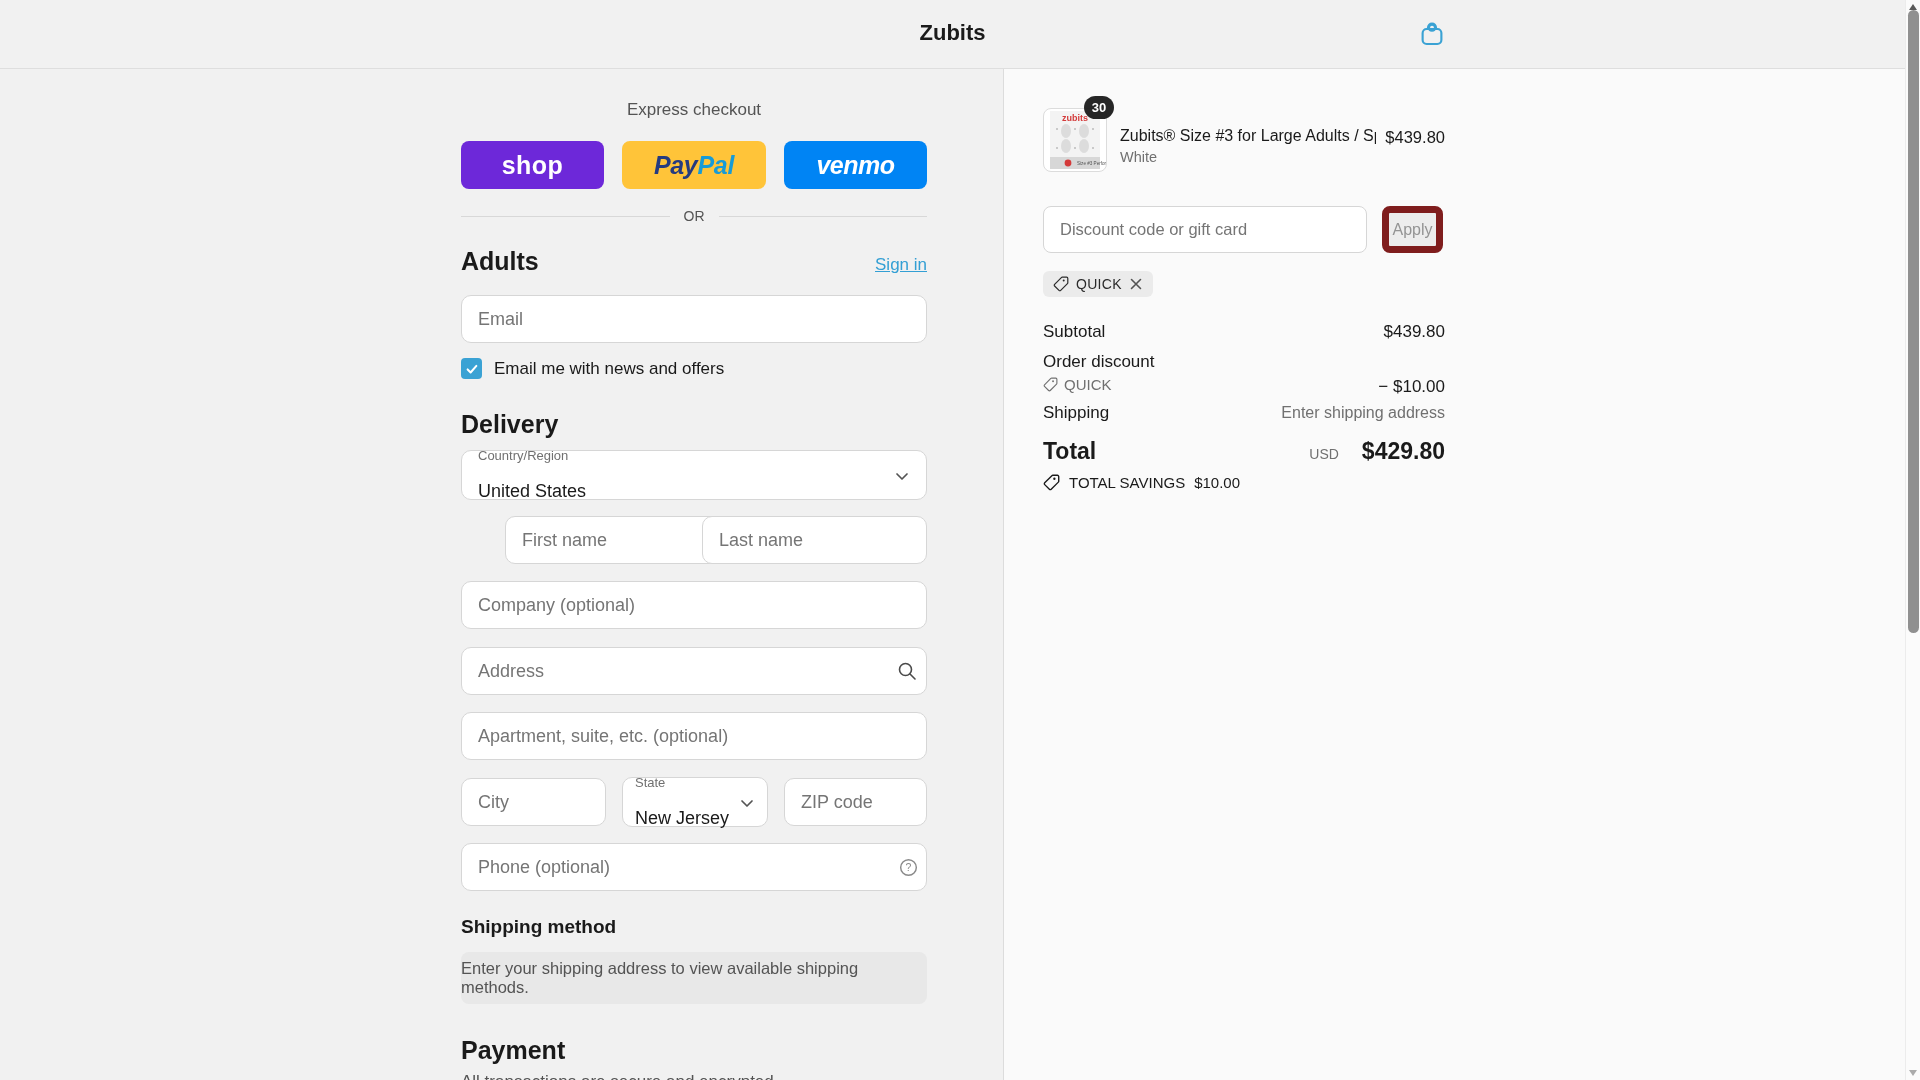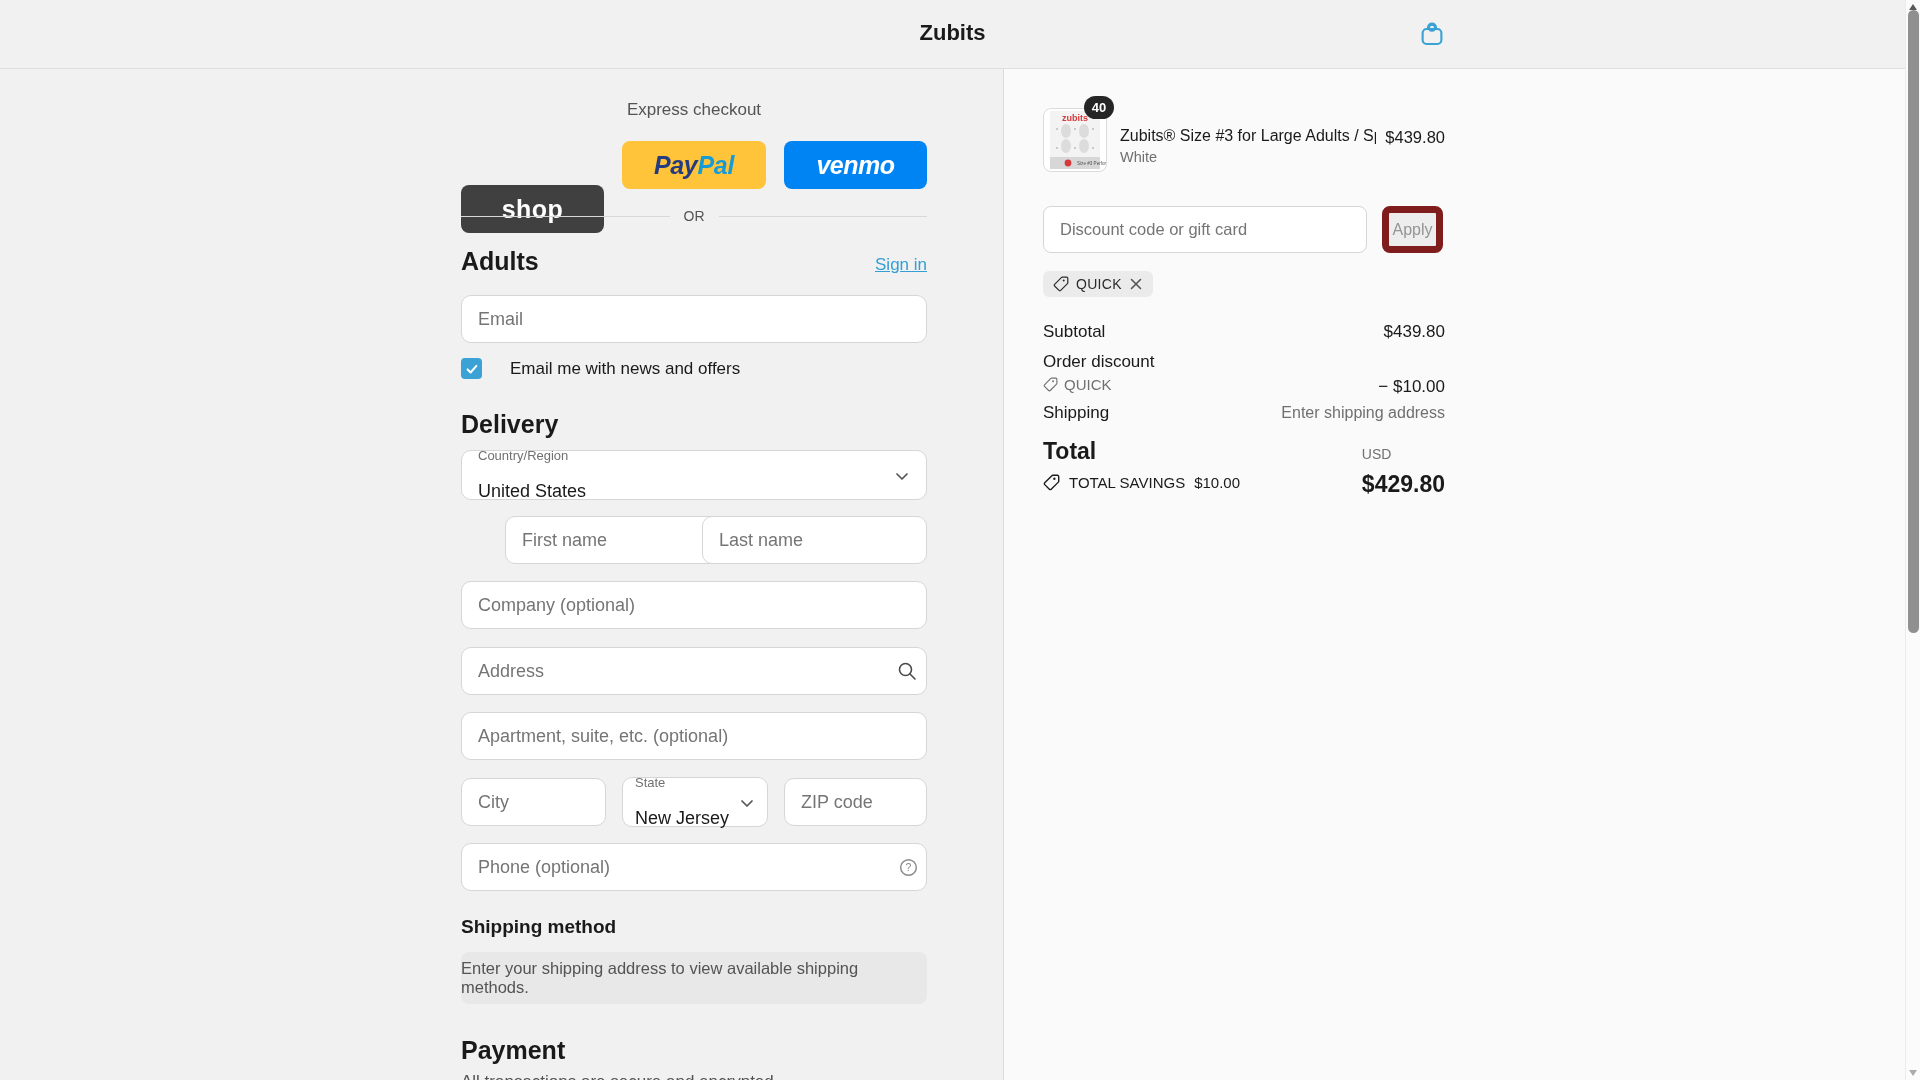--- a/index.html
+++ b/index.html
@@ -20,21 +20,21 @@
   
   .store-title { left:0; top:20px; width:1905px; text-align:center;
     font-size:22px; font-weight:700; color:#1a1a1a; z-index:4; }
   .cart-btn { left:1417px; top:19px; width:30px; height:30px; z-index:4; cursor:pointer; }
 
   
   .express-title { left:461px; top:100px; width:466px; text-align:center;
     font-size:17px; color:#545454; }
   .xbtn { top:141px; width:143px; height:48px; border:none; border-radius:8px;
     display:flex; align-items:center; justify-content:center; cursor:pointer; }
-  .xbtn-shop { left:461px; background:#404040; color:#fff; font-size:25px; font-weight:700; letter-spacing:.5px;margin-top:44px; }
+  .xbtn-shop { left:461px; background:#6d28d9; color:#fff; font-size:25px; font-weight:700; letter-spacing:.5px; }
   .xbtn-paypal { left:622px; width:144px; background:#ffc439; font-style:italic;
     font-weight:700; font-size:25px; letter-spacing:-.3px; }
   .pp-pay { color:#253b80; } .pp-pal { color:#179bd7; }
   .xbtn-venmo { left:784px; background:#0084f4; color:#fff; font-weight:700;
     font-style:italic; font-size:25px; letter-spacing:-.5px; }
   .or-row { left:461px; top:208px; width:466px; display:flex; align-items:center; gap:14px;
     color:#545454; font-size:14px; }
   .or-row .line { flex:1; height:1px; background:#d8d8d8; }
 
   
@@ -48,21 +48,21 @@
   .select-box .slabel { font-size:13px; color:#707070; }
   .select-box .svalue { font-size:18px; color:#1a1a1a; }
   .chev { position:absolute; width:20px; height:20px; }
   .icon-right { position:absolute; }
 
   
   .contact-row { left:461px; top:247px; width:466px; display:flex;
     justify-content:space-between; align-items:baseline; }
   .signin { font-size:17px; color:#339fd4; text-decoration:underline; cursor:pointer; }
   .email-field { left:461px; top:295px; width:466px; height:48px; }
-  .optin-row { left:461px; top:358px; width:466px; display:flex; align-items:center; gap:28px; }
+  .optin-row { left:461px; top:358px; width:466px; display:flex; align-items:center; gap:12px; }
   .checkbox { width:21px; height:21px; border-radius:4px; background:#3aa2d4;
     display:flex; align-items:center; justify-content:center; cursor:pointer; flex:none; }
   .optin-label { font-size:17px; color:#1a1a1a; }
 
   
   .delivery-heading { left:461px; top:410px; }
   .country-select { left:461px; top:450px; width:466px; height:50px; padding:0 16px; }
   .fn { left:461px; top:516px; width:225px; height:48px;margin-left:44px; }
   .ln { left:702px; top:516px; width:225px; height:48px; }
   .company { left:461px; top:581px; width:466px; height:48px; }
@@ -105,21 +105,21 @@
   .srow .l { font-size:17px; color:#1a1a1a; }
   .srow .v { font-size:17px; color:#1a1a1a; }
   .row-subtotal { top:322px; }
   .row-orderdiscount { top:352px; }
   .row-quick { top:376px; }
   .quick-l { display:flex; align-items:center; gap:6px; color:#707070; font-size:15px; }
   .row-shipping { top:403px; }
   .row-shipping .v { color:#707070; font-size:16px; }
   .row-total { top:438px; }
   .row-total .l { font-size:23px; font-weight:600; }
-  .total-right { display:flex; align-items:baseline; gap:9px;flex-direction:column; }
+  .total-right { display:flex; align-items:baseline; gap:23px; }
   .total-cur { font-size:14px; color:#707070; }
   .total-val { font-size:23px; font-weight:600; color:#1a1a1a; }
   .row-savings { top:474px; left:1043px; display:flex; align-items:center; gap:9px;
     font-size:15px; color:#1a1a1a; }
 
   
   .scrollbar { left:1905px; top:0; width:15px; height:1080px; background:#fbfbfb;
     border-left:1px solid #ececec; z-index:6; }
   .sb-thumb { position:absolute; left:2px; top:10px; width:11px; height:623px;
     background:#909090; border-radius:6px; cursor:pointer; }
@@ -236,21 +236,21 @@
         <circle cx="31" cy="20" r="1" fill="#bbb"></circle>
         <circle cx="49" cy="20" r="1" fill="#bbb"></circle>
       <circle cx="13" cy="39" r="1" fill="#bbb"></circle>
         <circle cx="31" cy="39" r="1" fill="#bbb"></circle>
         <circle cx="49" cy="39" r="1" fill="#bbb"></circle>
       <rect x="6" y="48" width="50" height="12" fill="#d7d7d7"></rect>
       <circle cx="24" cy="54" r="3.4" fill="#d43a3a"></circle>
       <text x="33" y="56" font-size="4.6" fill="#555" font-family="Liberation Sans, sans-serif">Size #3 Performance</text>
     </svg>
   </div>
-  <div class="abs qty-badge">40</div>
+  <div class="abs qty-badge">30</div>
   <div class="abs item-title">Zubits® Size #3 for Large Adults / Sports</div>
   <div class="abs item-variant">White</div>
   <div class="abs item-price">$439.80</div>
 
   <input class="abs field discount-input" placeholder="Discount code or gift card" style="">
   <button class="abs apply-btn">Apply</button>
 
   <div class="abs chip">
     <svg width="16" height="16" viewBox="0 0 16 16">
       <path d="M13.4 1.2 H9.2 a1.2 1.2 0 0 0-.85.35 L1.6 8.3 a1.2 1.2 0 0 0 0 1.7 l4.4 4.4 a1.2 1.2 0 0 0 1.7 0 l6.75-6.75 a1.2 1.2 0 0 0 .35-.85 V2.4 a1.2 1.2 0 0 0-1.2-1.2 Z" fill="none" stroke="#2b2b2b" stroke-width="1.2"></path>

